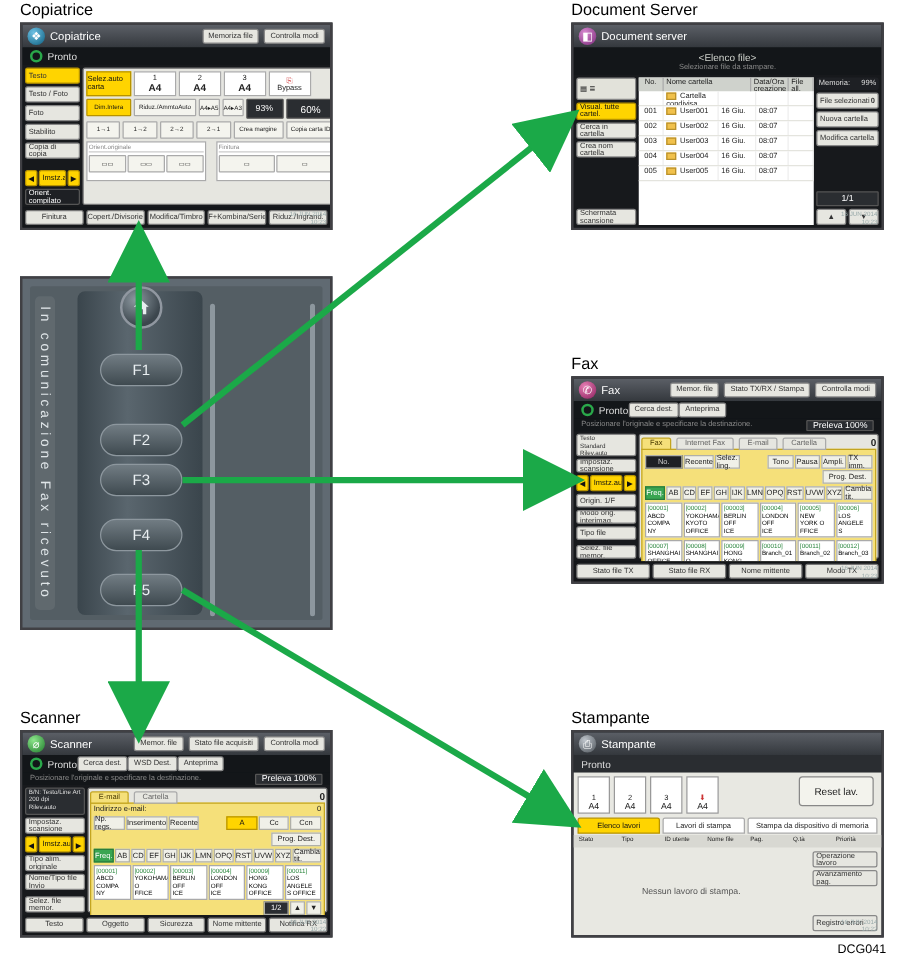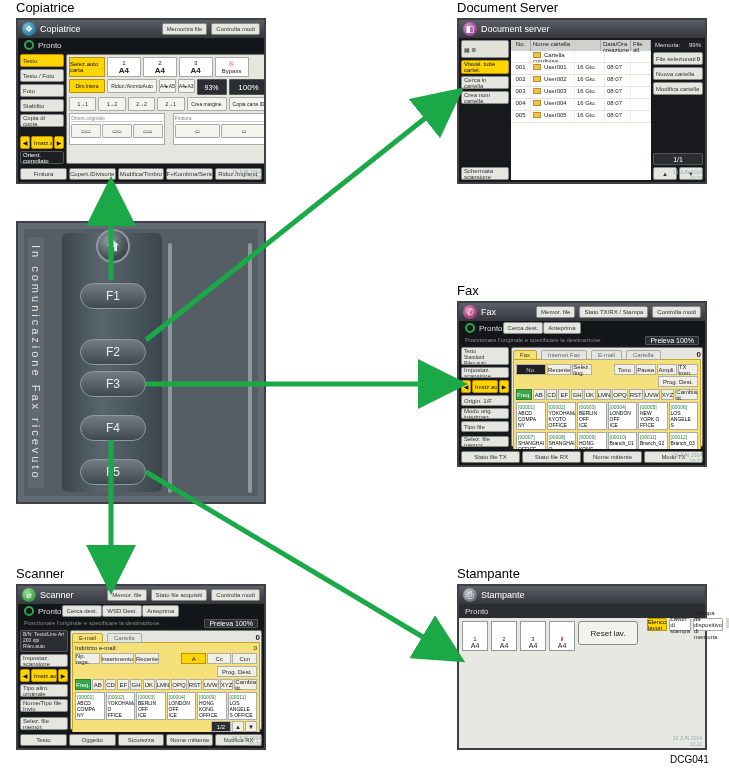--- a/index.html
+++ b/index.html
@@ -59,21 +59,21 @@
   .kbdrow{display:flex;gap:1px;margin-top:2px}
   .kbd{flex:1;background:#f0f0e8;border:1px solid #b0b0a8;font-size:6px;height:11px;
        display:flex;align-items:center;justify-content:center}
   .kbd.freq{background:#39a551;color:#fff;border-color:#2a7c3c}
   .destgrid{display:flex;gap:1px;margin-top:2px}
   .dest{flex:1;height:28px;background:#fff;border:1px solid #aaa;font-size:5px;padding:1px;overflow:hidden}
   .dest .id{color:#27843a}
   .dest .nm{color:#000}
 
   
-  .stp-body{flex:1;background:#e8e8e2;color:#222;display:flex;flex-direction:row}
+  .stp-body{flex:1;background:#e8e8e2;color:#222;display:flex;flex-direction:column}
   .tray-row{display:flex;gap:3px;padding:3px}
   .tray{width:26px;height:30px;background:#fff;border:1px solid #999;font-size:6px;
         display:flex;flex-direction:column;align-items:center;justify-content:flex-end;padding-bottom:1px}
   .tray .a4{font-size:7px}
   .stp-reset{width:60px;height:24px;background:#f3f3ed;border:1px solid #888;border-radius:3px;
              font-size:8px;display:flex;align-items:center;justify-content:center;margin-left:auto;margin-right:3px}
   .stp-tabs{display:flex;gap:2px;height:14px;padding:0 3px}
   .stp-tabs .tab{flex:1;background:#fff;border:1px solid #aaa;font-size:6px;height:13px;
                  border-radius:2px 2px 0 0;display:flex;align-items:center;justify-content:center}
   .stp-colhead{display:flex;background:#d8d8d2;font-size:5px;height:10px;padding:0 3px}
@@ -158,21 +158,21 @@
               <span>Bypass</span>
             </div>
           <div style="width:18px"></div>
         </div>
         <div class="cop-row">
           <div class="tinybtn yellow" style="flex:0 0 36px">Dim.Intera</div>
           <div class="tinybtn" style="flex:0 0 50px">Riduz./AmmtoAuto</div>
           <div class="tinybtn">A4▸A5</div>
           <div class="tinybtn">A4▸A3</div>
           <div class="dark-chip ratio">93%</div>
-          <div class="dark-chip ratio-100">100%</div>
+          <div class="dark-chip ratio-100">60%</div>
         </div>
         <div class="cop-row">
           <div class="tinybtn">1→1</div>
           <div class="tinybtn">1→2</div>
           <div class="tinybtn">2→2</div>
           <div class="tinybtn">2→1</div>
           <div class="tinybtn" style="flex:0 0 40px">Crea margine</div>
           <div class="tinybtn" style="flex:0 0 40px">Copia carta ID</div>
         </div>
         <div class="cop-row" style="gap:8px">
@@ -202,20 +202,24 @@
       <div class="pill">Riduz./Ingrand.</div>
     </div>
     <div class="ts"><span>16 JUN 2014</span><br><span>10:23</span></div>
   </div>
 
   <div class="caption" style="left:457px;top:0">Document Server</div>
   <div class="mfp-panel" id="pnl-docserver" style="left:457px;top:18px">
     <div class="mfp-titlebar">
       <div class="mfp-jewel" style="background:radial-gradient(circle at 35% 30%,#d88ad0,#7c2a7a)">◧</div>
       <div>Document server</div>
+    </div>
+    <div style="height:22px;background:#131619;color:#cfd2cc;font-size:8px;display:flex;flex-direction:column;align-items:center;justify-content:center">
+      <span>&lt;Elenco file&gt;</span>
+      <span style="font-size:6px;color:#888">Selezionare file da stampare.</span>
     </div>
     <div class="mfp-body">
       <div class="sidebtns" style="width:48px">
         <div class="sidebtn" style="height:18px;background:#e2e2da">▦ ≣</div>
         <div class="sidebtn yellow" style="height:14px">Visual. tutte cartel.</div>
         <div class="sidebtn">Cerca in cartella</div>
         <div class="sidebtn">Crea nom cartella</div>
         <div style="flex:1"></div>
         <div class="sidebtn">Schermata scansione</div>
       </div>

